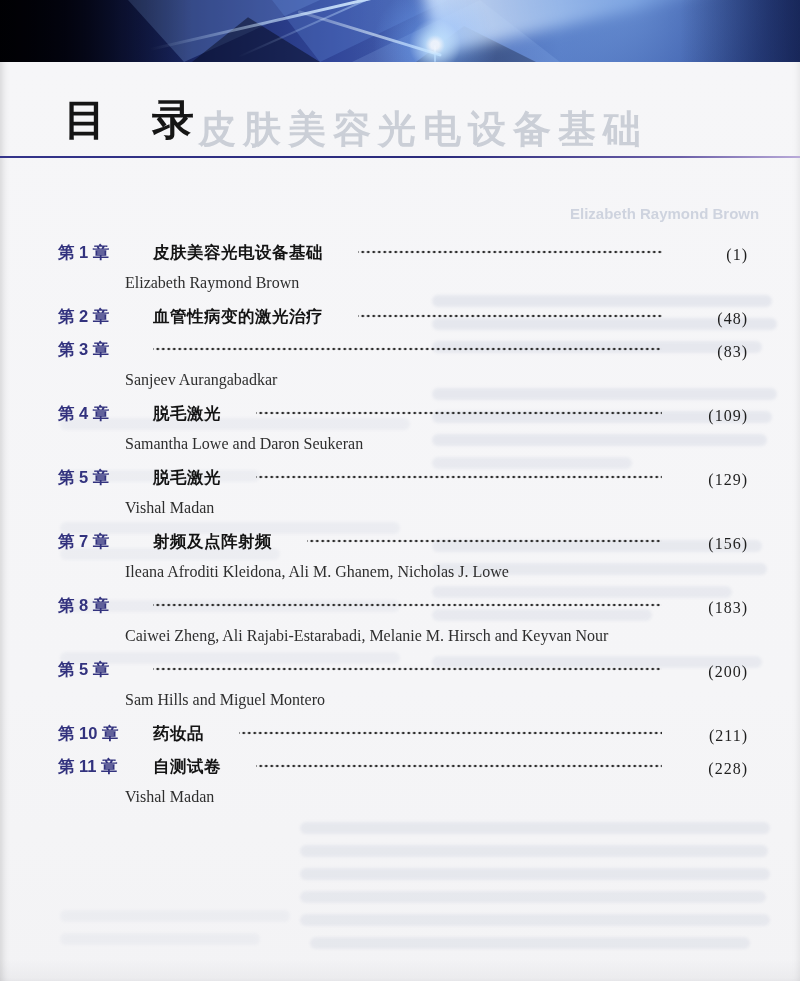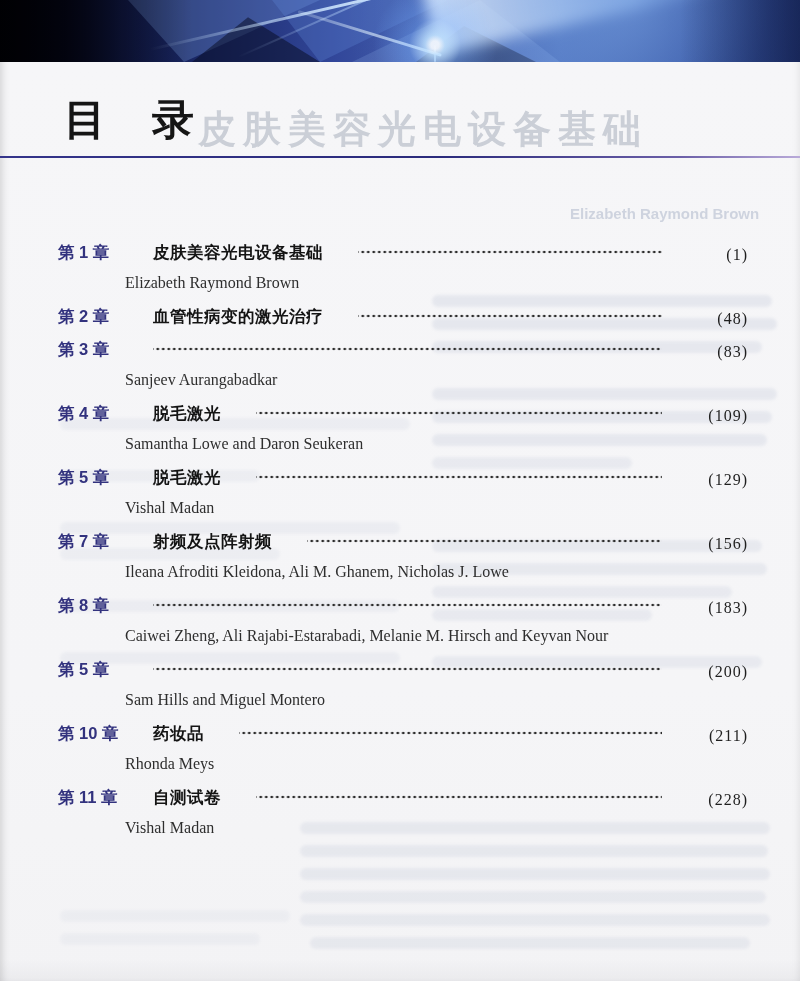--- a/index.html
+++ b/index.html
@@ -235,21 +235,20 @@
     <div class="author-row">Sam Hills and Miguel Montero</div>
   </div>
 
   <div class="entry">
     <div class="chapter-row">
       <span class="chapter-label">第 10 章</span>
       <span class="chapter-title">药妆品</span>
       <span class="leader"></span>
       <span class="page-num">(211)</span>
     </div>
-    <div class="author-row">Rhonda Meys</div>
   </div>
 
   <div class="entry">
     <div class="chapter-row">
       <span class="chapter-label">第 11 章</span>
       <span class="chapter-title">自测试卷</span>
       <span class="leader"></span>
       <span class="page-num">(228)</span>
     </div>
     <div class="author-row">Vishal Madan</div>

